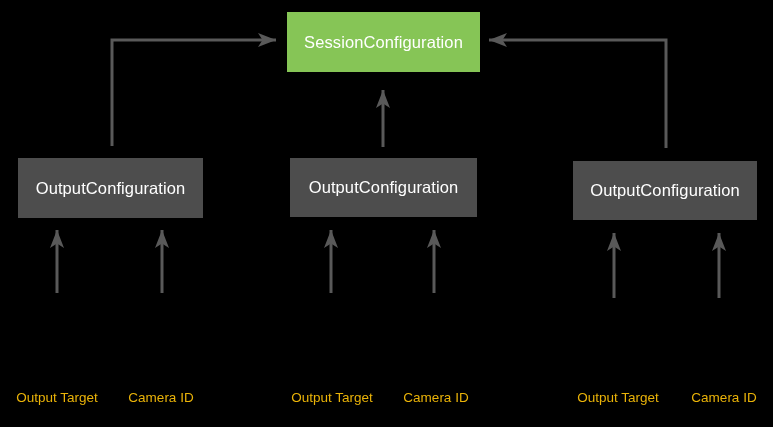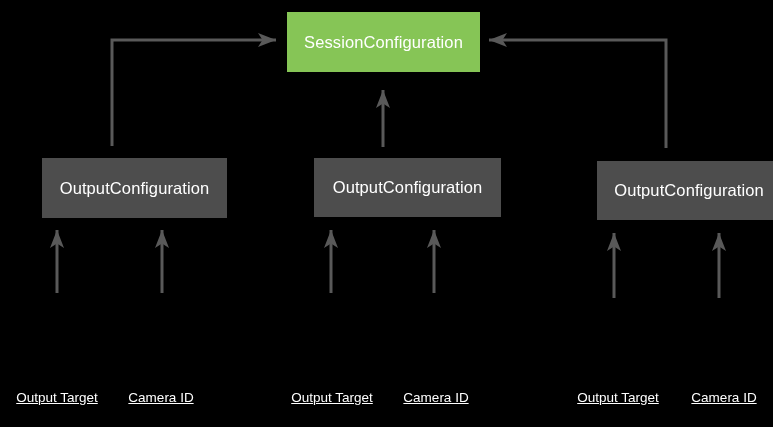--- a/index.html
+++ b/index.html
@@ -35,33 +35,31 @@
   }
   .session-node {
     left: 287px;
     top: 12px;
     width: 193px;
     height: 60px;
     background: #86C556;
   }
   .output-node {
     background: #4D4D4D;
-    margin-left: 24px;
   }
   .output-node-1 { left: 18px;  top: 158px; width: 185px; height: 60px; }
   .output-node-2 { left: 290px; top: 158px; width: 187px; height: 59px; }
   .output-node-3 { left: 573px; top: 161px; width: 184px; height: 59px; }
   .input-label {
     position: absolute;
     top: 390px;
     transform: translateX(-50%);
-    color: #ffffff;
+    color: #eab308;
     font-size: 13.5px;
     white-space: nowrap;
-    text-decoration: underline;
   }
   .lbl-1a { left: 57px; }
   .lbl-1b { left: 161px; }
   .lbl-2a { left: 332px; }
   .lbl-2b { left: 436px; }
   .lbl-3a { left: 618px; }
   .lbl-3b { left: 724px; }
 </style>
 </head>
 <body>

